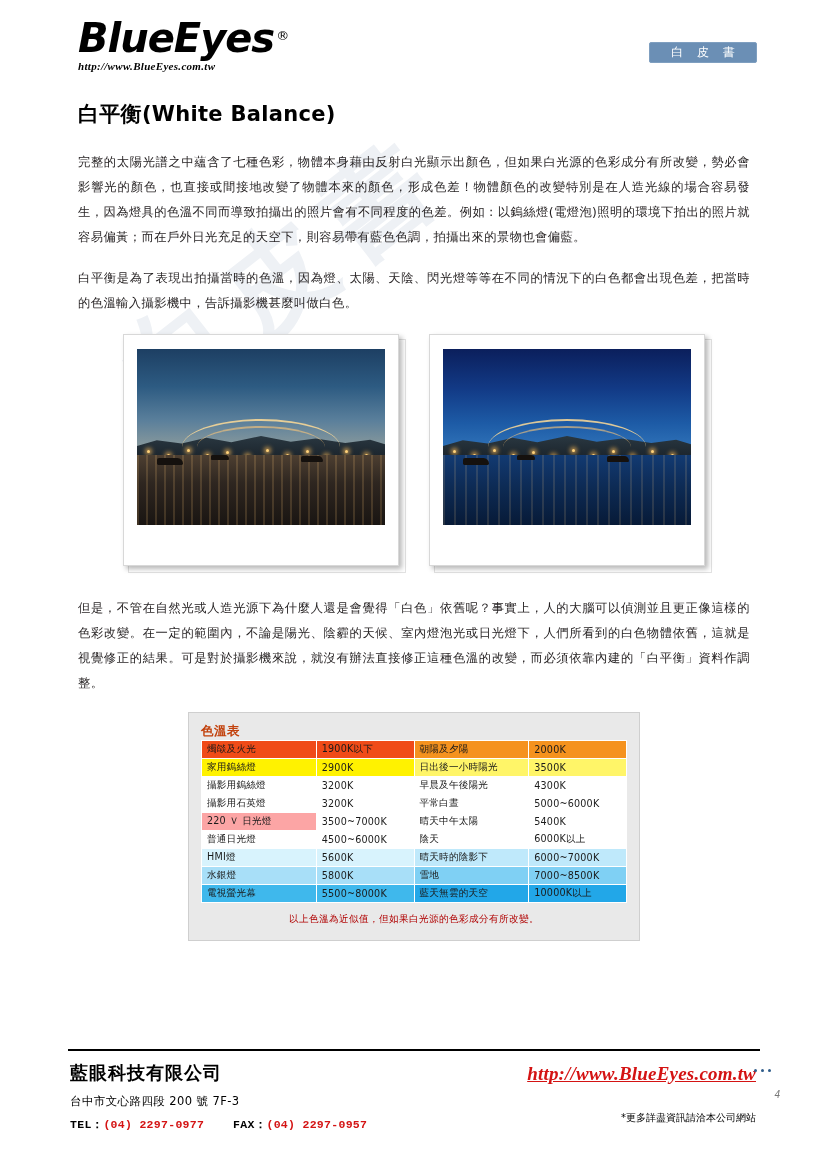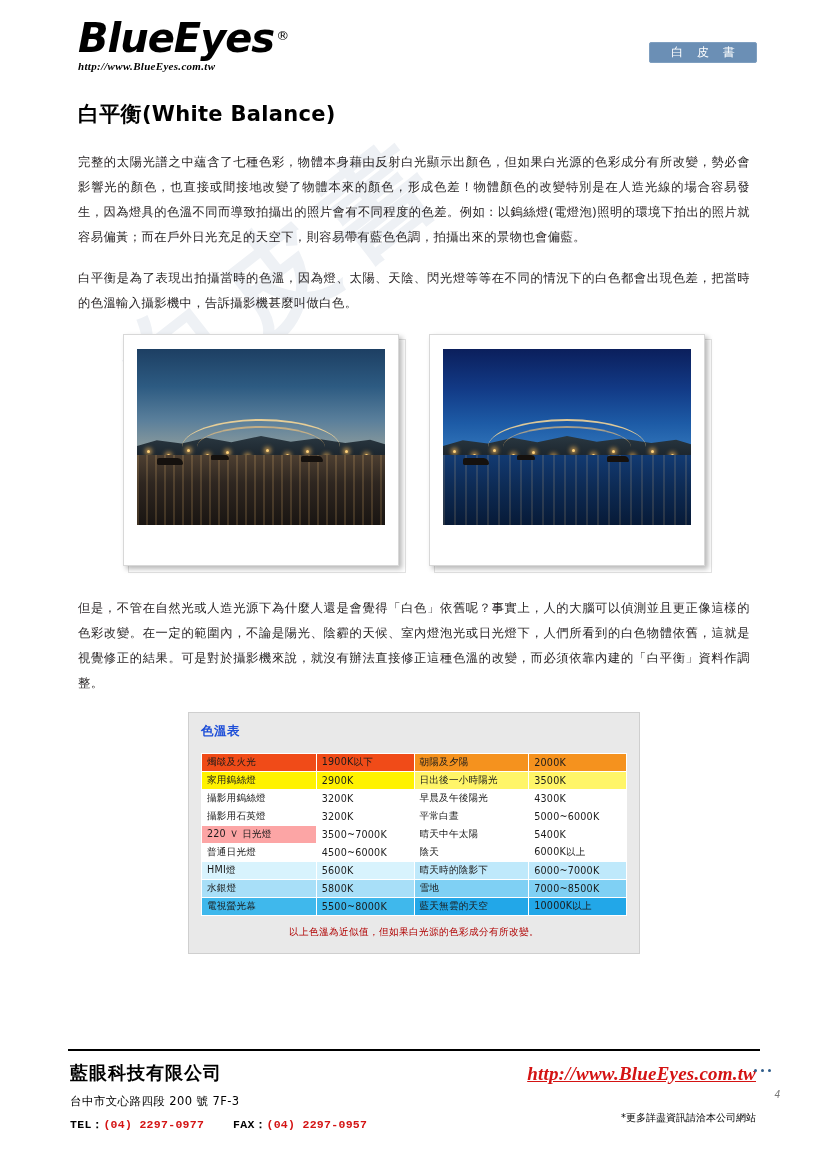--- a/index.html
+++ b/index.html
@@ -227,23 +227,23 @@
   .temp-card {
     margin: 8px auto 0 auto;
     width: 452px;
     background: #e9e9e9;
     border: 1px solid #cfcfcf;
     padding: 10px 12px 14px 12px;
     position: relative;
   }
   .temp-title {
     font-size: 12.5px;
-    color: #1d4ed8;
-    font-weight: bold;
-    margin-bottom: 13px;
+    color: #c2410c;
+    font-weight: bold;
+    margin-bottom: 0;
     font-family: "DejaVu Sans", sans-serif;
     letter-spacing: 0.5px;
   }
   table.temp {
     border-collapse: collapse;
     width: 100%;
     font-size: 9.6px;
     font-family: "DejaVu Sans", sans-serif;
   }
   table.temp td {

